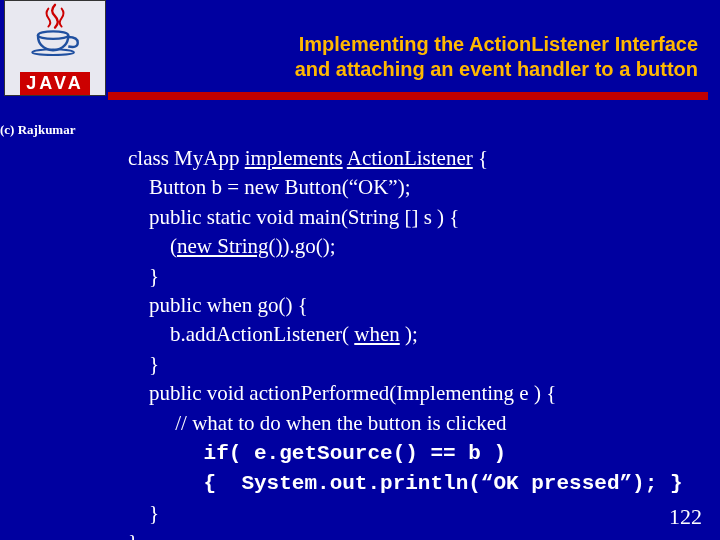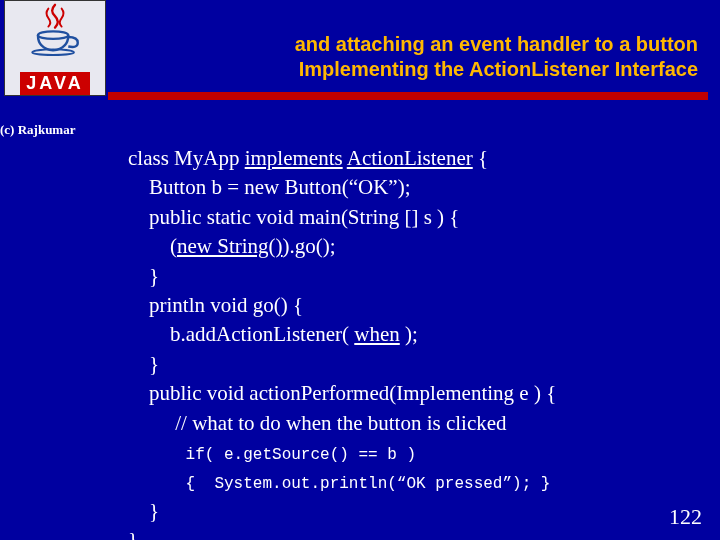--- a/index.html
+++ b/index.html
@@ -69,22 +69,22 @@
     left: 128px;
     color: #fff;
     font-family: "Times New Roman", serif;
     font-size: 21px;
     line-height: 1.4;
     white-space: pre;
   }
   .u { text-decoration: underline; }
   .mono {
     font-family: "Courier New", monospace;
-    font-size: 16px;
-    font-weight: normal;
+    font-size: 21px;
+    font-weight: bold;
   }
   .slide-num {
     position: absolute;
     bottom: 10px;
     right: 18px;
     color: #fff;
     font-family: "Times New Roman", serif;
     font-size: 22px;
     margin-left: 11px;
   }
@@ -99,34 +99,34 @@
     <path d="M 37 8 Q 41 13 37 18 Q 33 23 37 27" stroke="#c00" stroke-width="2" fill="none" stroke-linecap="round"></path>
     <ellipse cx="28" cy="36" rx="16" ry="4" fill="none" stroke="#2050a0" stroke-width="2.5"></ellipse>
     <path d="M 12 36 Q 12 50 28 52 Q 44 50 44 36" fill="none" stroke="#2050a0" stroke-width="2.5"></path>
     <path d="M 44 38 Q 54 38 54 44 Q 54 50 44 48" fill="none" stroke="#2050a0" stroke-width="2.5"></path>
     <ellipse cx="28" cy="54" rx="22" ry="3" fill="none" stroke="#2050a0" stroke-width="2"></ellipse>
   </svg>
   <div class="java-text">JAVA</div>
 </div>
 
 <div class="title">
+  <div>Implementing the ActionListener Interface</div>
   <div>and attaching an event handler to a button</div>
-  <div>Implementing the ActionListener Interface</div>
 </div>
 
 <div class="red-bar"></div>
 
 <div class="copyright">(c) Rajkumar</div>
 
 <div class="code"><span>class MyApp </span><span class="u">implements</span><span> </span><span class="u">ActionListener</span><span> {</span>
 <span>    Button b = new Button(“OK”);</span>
 <span>    public static void main(String [] s ) {</span>
 <span>        (</span><span class="u">new String()</span><span>).go();</span>
 <span>    }</span>
-<span>    println void go() {</span>
+<span>    public when go() {</span>
 <span>        b.addActionListener( </span><span class="u">when</span><span> );</span>
 <span>    }</span>
 <span>    public void actionPerformed(Implementing e ) {</span>
 <span>         // what to do when the button is clicked</span>
 <span class="mono">      if( e.getSource() == b )</span>
 <span class="mono">      {  System.out.println(“OK pressed”); }</span>
 <span>    }</span>
 <span>}</span></div>
 
 <div class="slide-num">122</div>

